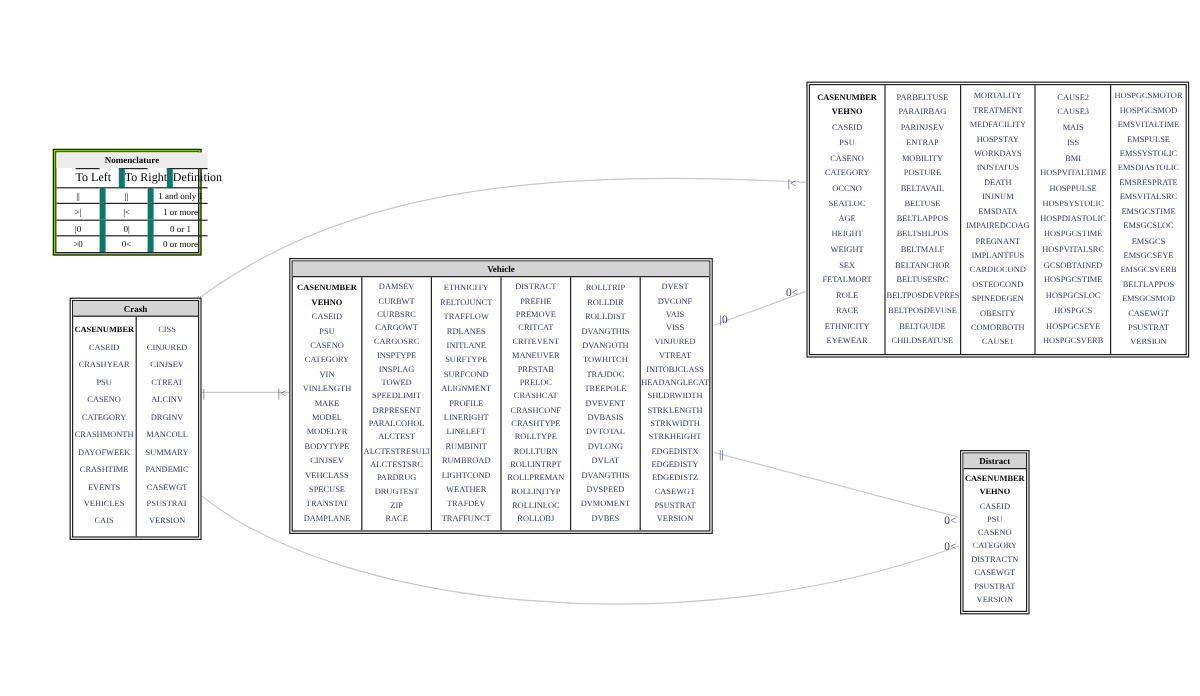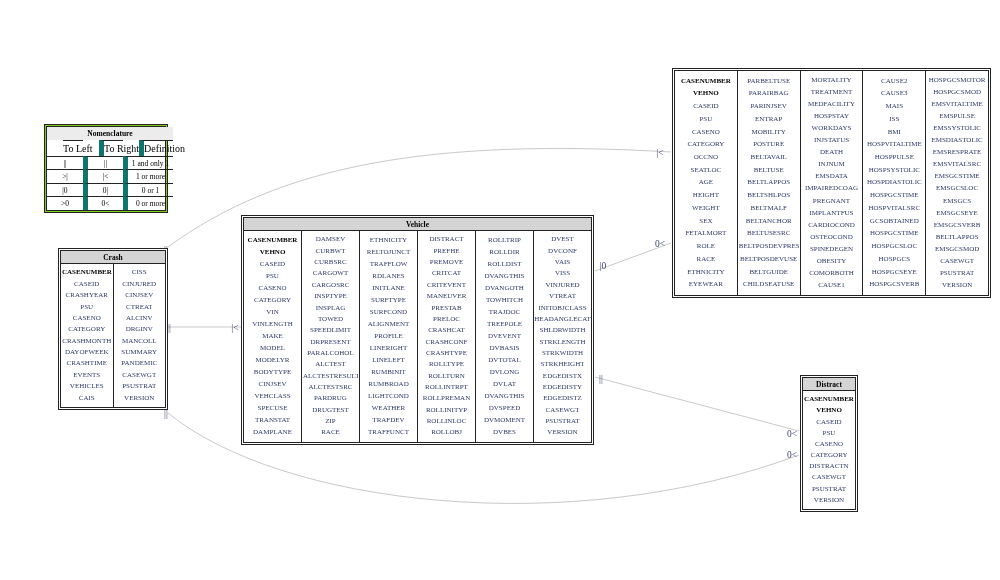--- a/index.html
+++ b/index.html
@@ -71,21 +71,21 @@
         <div class="nom-cell ">1 or more</div>
         <div class="nom-cell first-col">|0</div>
         <div class="nom-cell ">0|</div>
         <div class="nom-cell ">0 or 1</div>
         <div class="nom-cell first-col">&gt;0</div>
         <div class="nom-cell ">0&lt;</div>
         <div class="nom-cell ">0 or more</div>
       </div>
   </div>
 
-  <div class="etable" style="left:58px;top:248px;width:110px;height:162px;">
+  <div class="etable" style="left:58px;top:248px;width:110px;height:202px;">
     <div class="etable-inner">
       <div class="etitle">Crash</div>
       <div class="ebody">
           <div class="ecol">
             <div class="efield key">CASENUMBER</div>
             <div class="efield">CASEID</div>
             <div class="efield">CRASHYEAR</div>
             <div class="efield">PSU</div>
             <div class="efield">CASENO</div>
             <div class="efield">CATEGORY</div>

